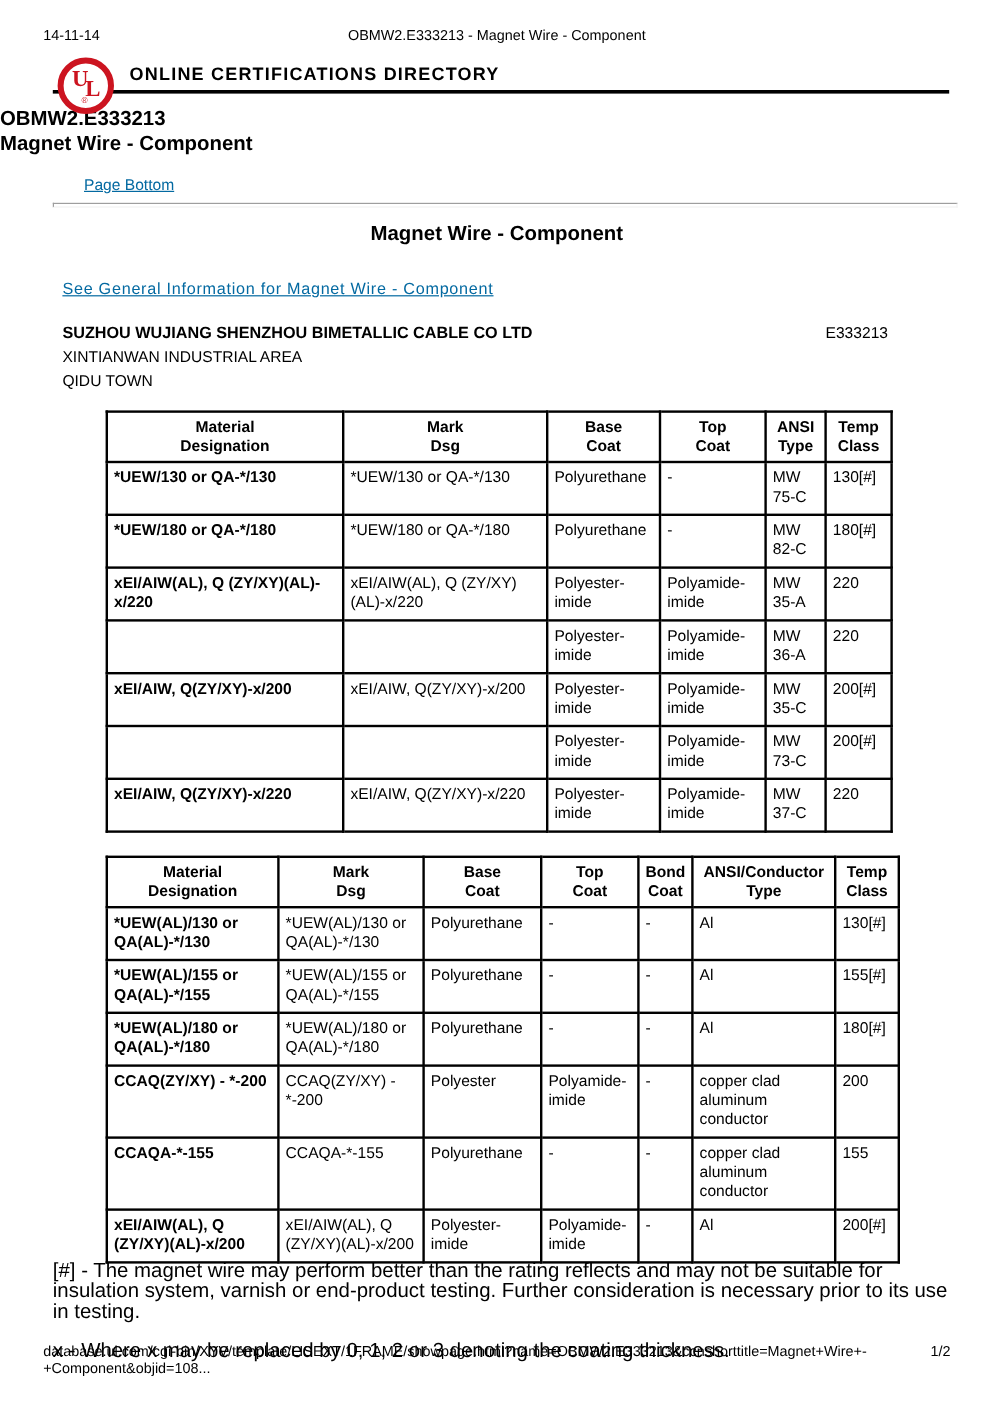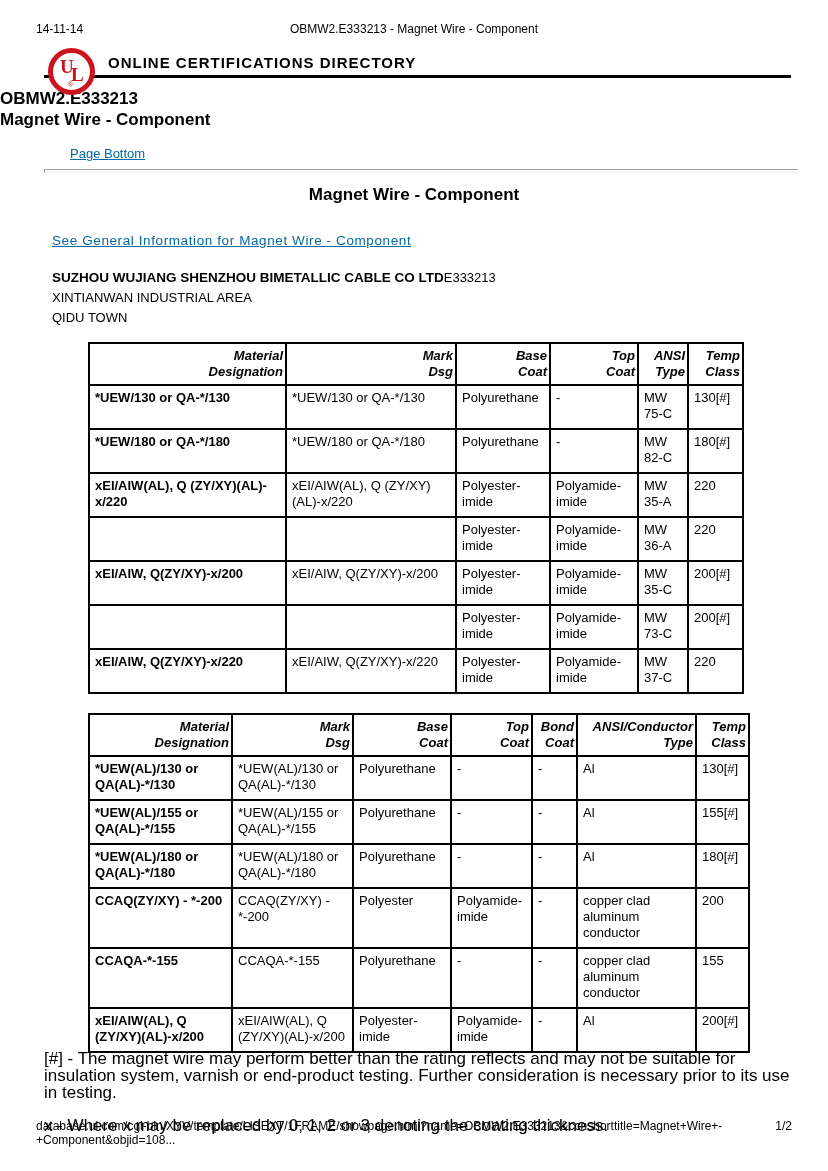--- a/index.html
+++ b/index.html
@@ -29,30 +29,30 @@
   a.plain-link { color: #0369a1; text-decoration: underline; cursor: pointer; }
 
   .groove-rule { position: absolute; top: 169px; left: 44px; right: 30px; height: 4px; border: 1px solid; border-color: #9e9e9e #f2f2f2 #f2f2f2 #9e9e9e; background: #fff; }
 
   .section-heading { position: absolute; top: 185px; left: 0; right: 0; text-align: center; font-size: 17px; font-weight: bold; }
 
   .general-info { position: absolute; top: 233px; left: 52px; font-size: 13.5px; letter-spacing: 0.6px; }
 
   
   .company-block { position: absolute; top: 270px; left: 52px; width: 688px; font-size: 13px; }
-  .company-row { display: flex; }
+  .company-row { display: flex; justify-content: space-between; }
   .company-name { font-weight: bold; font-size: 13.5px; }
   .file-number { font-size: 13px; }
   .address-line { margin-top: 6px; line-height: 14px; }
 
   
   table.cert-table { border-collapse: collapse; table-layout: fixed; background: #fff; }
   .table1 { position: absolute; top: 342px; left: 88px; width: 654px; }
   .table2 { position: absolute; top: 713px; left: 88px; width: 660px; }
-  .cert-table th { border: 2px solid #000; font-size: 13px; font-weight: bold; text-align: right; vertical-align: middle; white-space: pre-line; padding: 4px 2px; line-height: 16px; font-style: italic; }
+  .cert-table th { border: 2px solid #000; font-size: 13px; font-weight: bold; text-align: center; vertical-align: middle; white-space: pre-line; padding: 4px 2px; line-height: 16px; }
   .cert-table td { border: 2px solid #000; font-size: 13px; text-align: left; vertical-align: top; padding: 4px 5px 6px 5px; height: 40px; line-height: 16px; word-wrap: break-word; }
   .cert-table td:first-child { font-weight: bold; }
 
   
   .footnotes { position: absolute; top: 1050px; left: 44px; right: 34px; font-size: 17px; line-height: 17px; }
   .footnote + .footnote { margin-top: 16px; }
 
   
   .print-footer { position: absolute; bottom: 24px; left: 36px; right: 36px; font-size: 12px; display: flex; justify-content: space-between; }
 </style>

